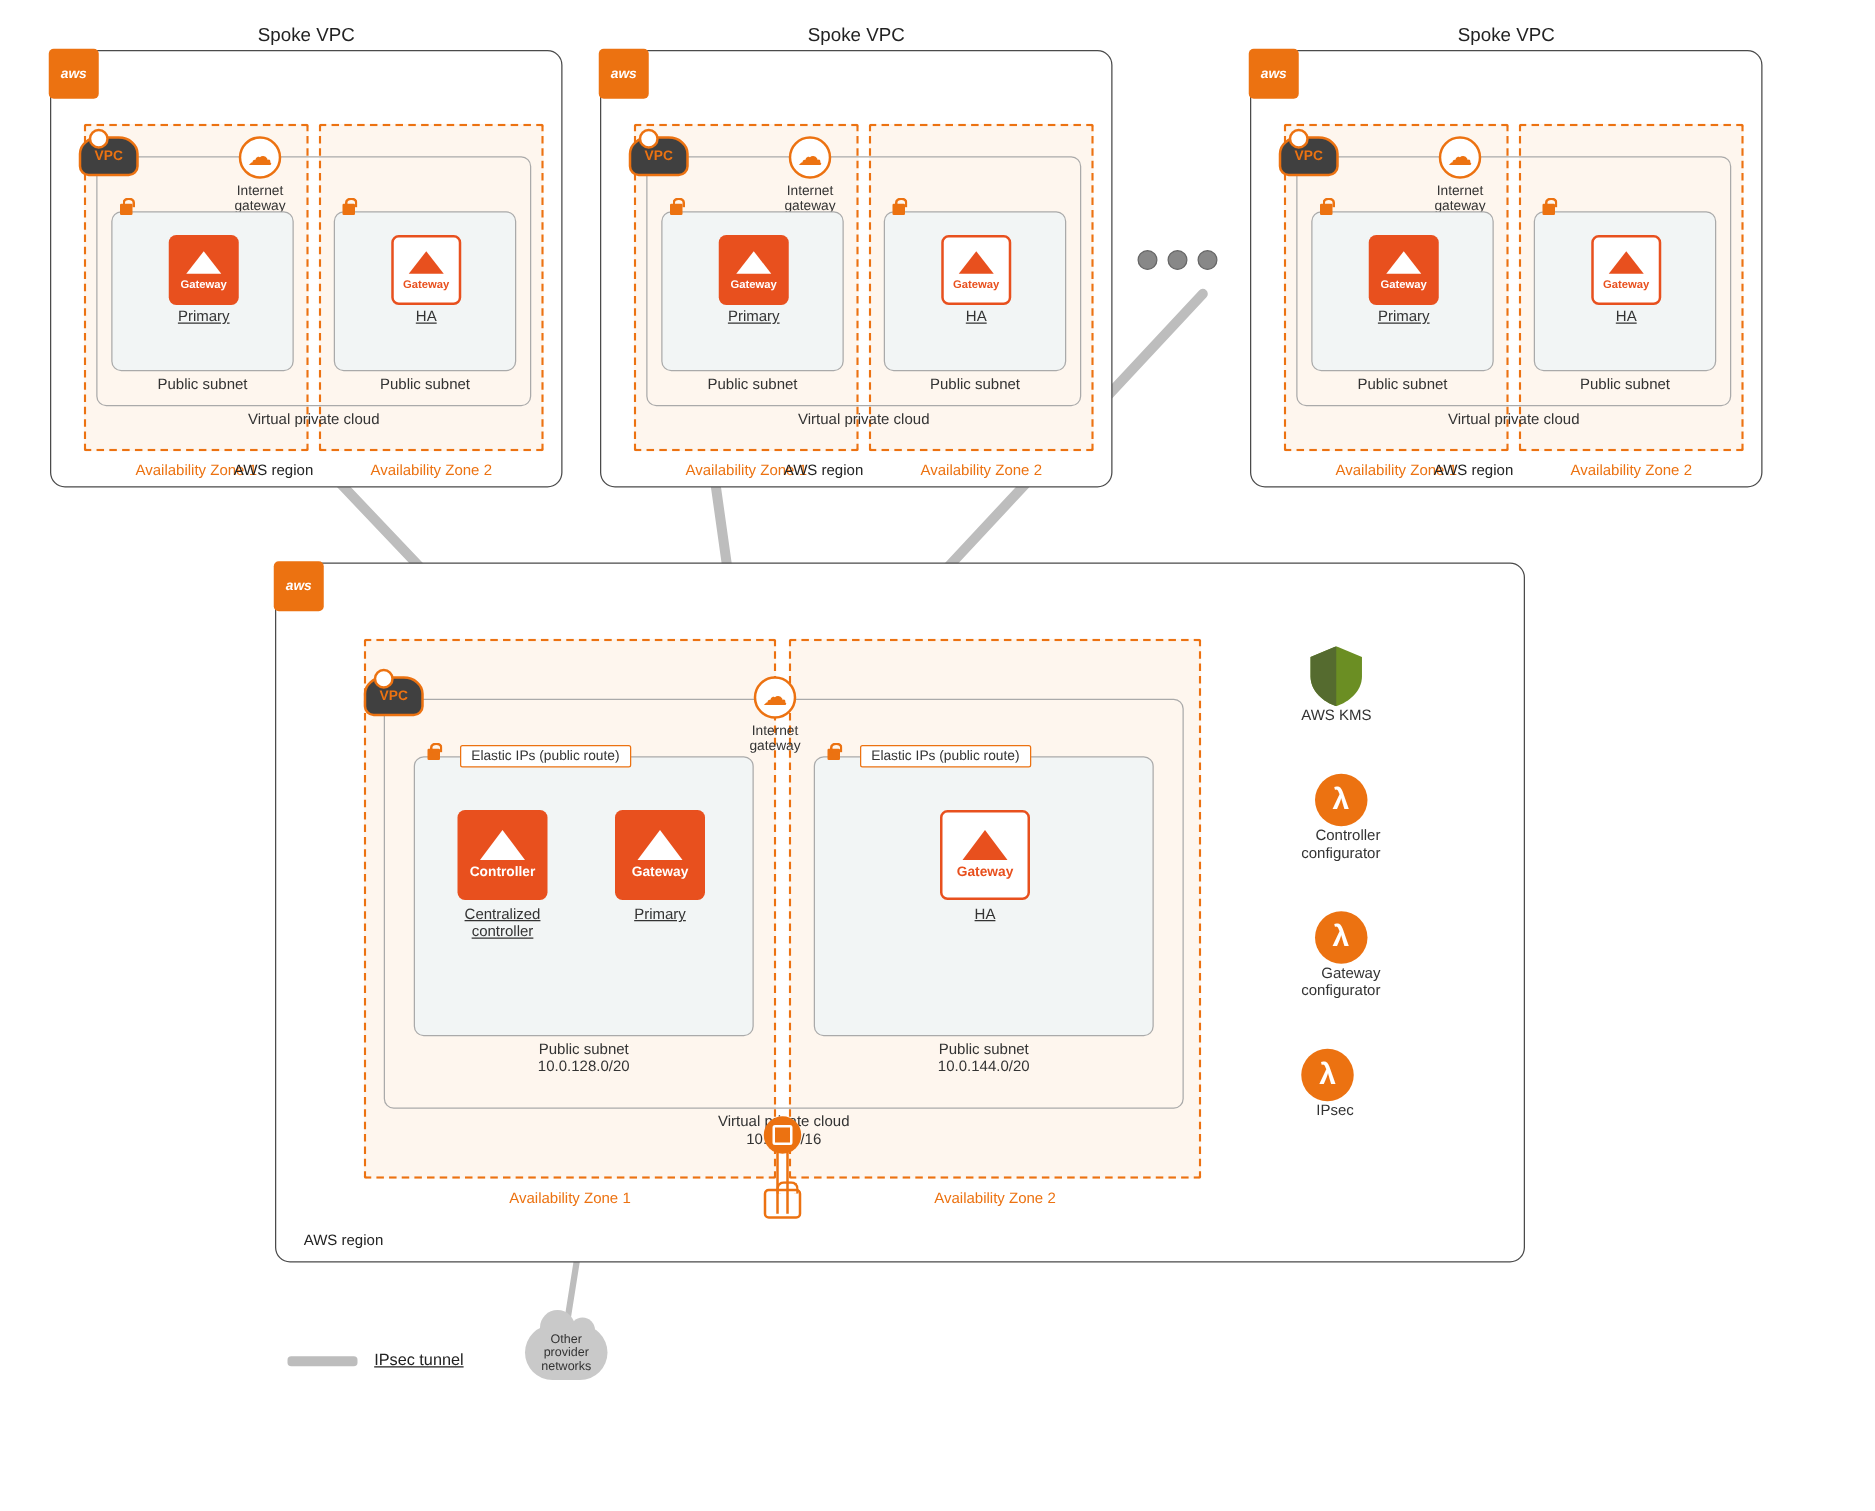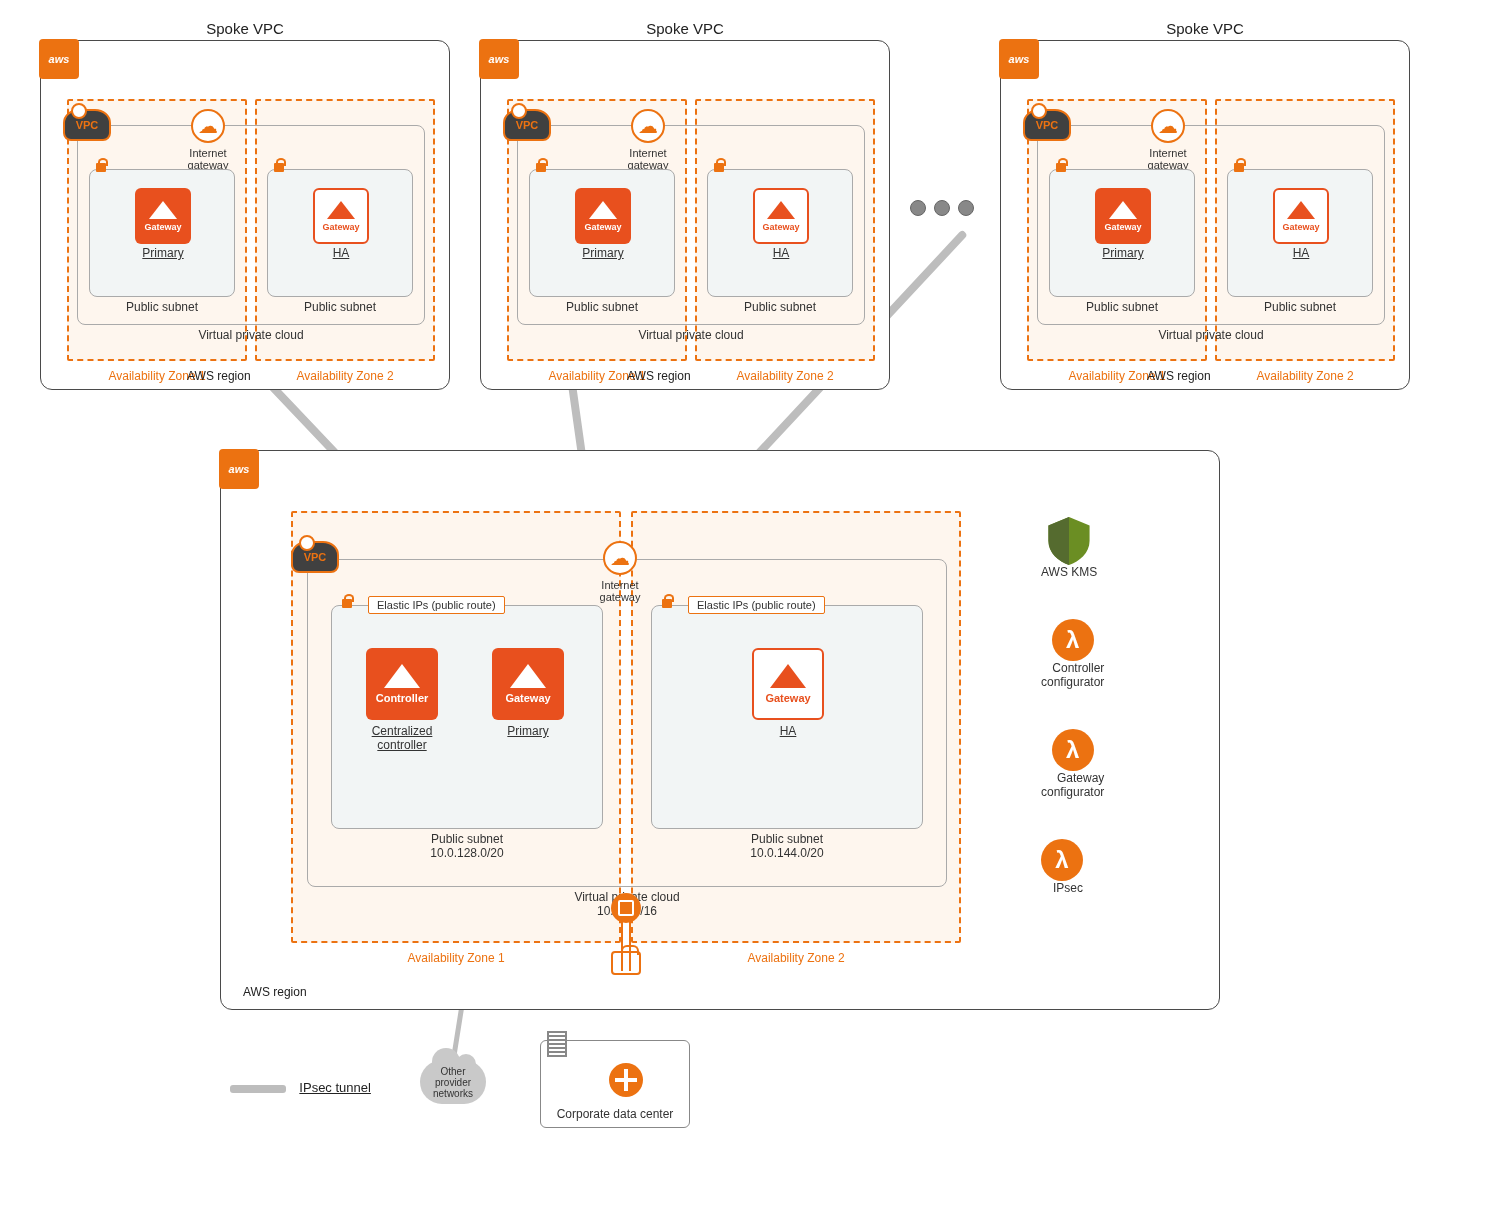--- a/index.html
+++ b/index.html
@@ -336,21 +336,14 @@
     </div>
   </div>
 
   <div class="abs" style="left:400px; top:1040px; text-align:center;">
     <div class="cloud-shape" style="margin:0 auto;"></div>
     <div style="position:absolute; top:6px; left:0; width:66px; font-size:10px; color:#333; white-space:pre-line; line-height:1.1;">Other
 provider
 networks</div>
   </div>
 
-  <div class="abs" style="left:520px; top:1020px;">
-    <div class="dc-box" style="position:relative;">
-      <div class="dc-building"></div>
-      <div class="abs router-circle" style="top:-10px; left:58px;"></div>
-      <span>Corporate data center</span>
-    </div>
-  </div>
 
 </div>
 
 </body></html>

